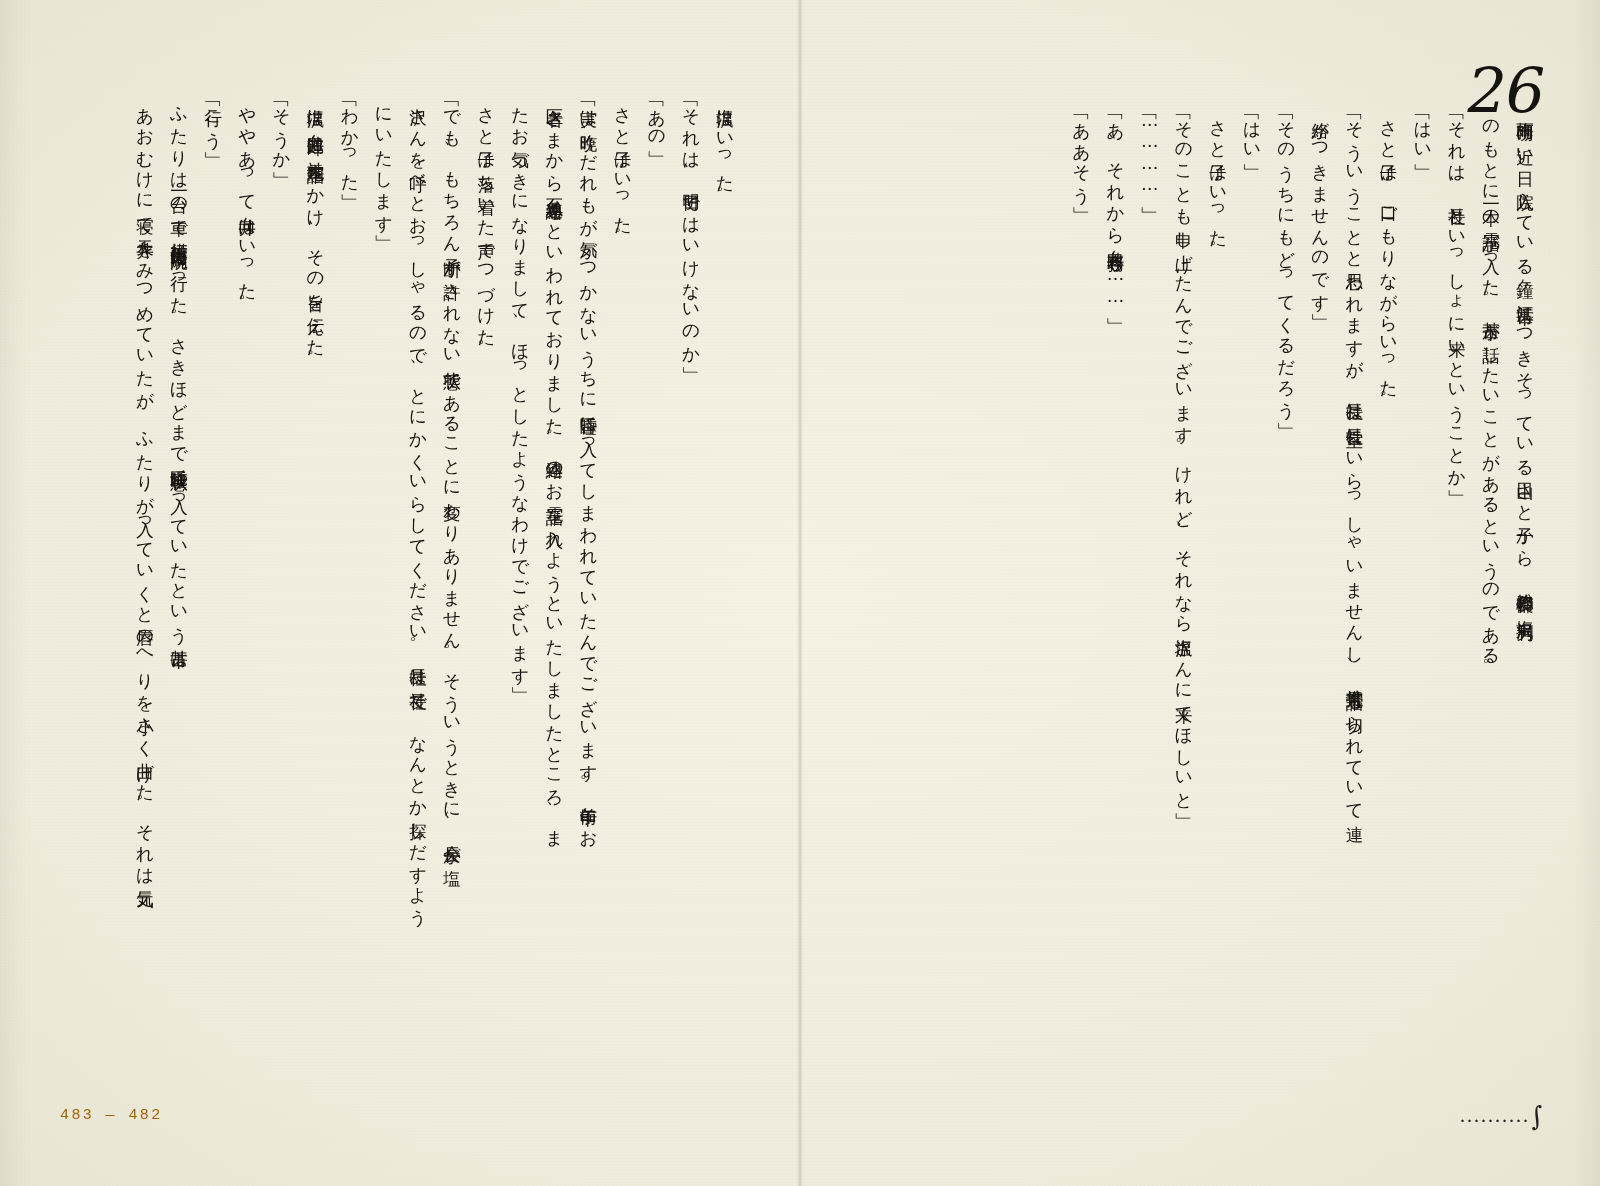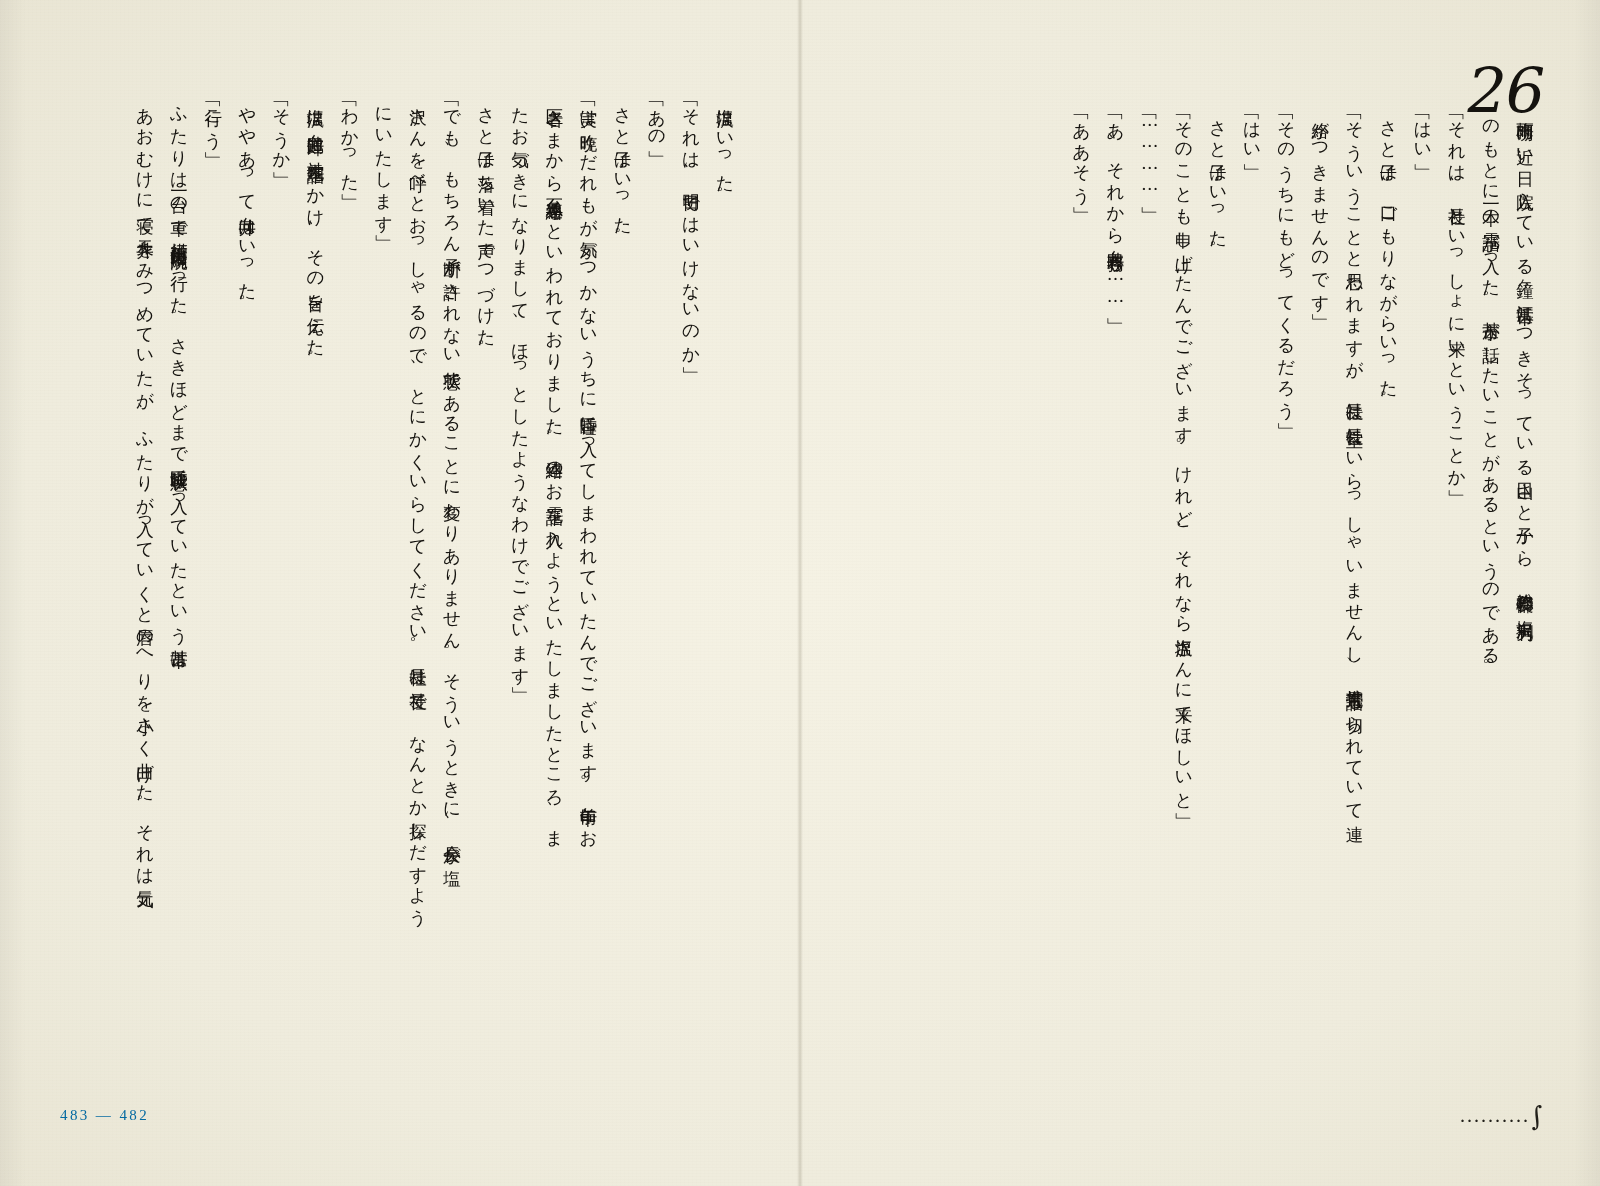--- a/index.html
+++ b/index.html
@@ -98,24 +98,24 @@
     font-style: italic;
     color: #15130f;
     letter-spacing: -0.02em;
     line-height: 1;
   }
 
   .folio {
     position: absolute;
     bottom: 62px;
     left: 60px;
-    font-family: Liberation Serif, serif;
+    font-family: Liberation Mono, monospace;
     font-size: 15px;
     letter-spacing: 0.16em;
-    color: #0369a1;
+    color: #a16207;
   }
 
   .ornament {
     position: absolute;
     bottom: 58px;
     right: 56px;
     font-family: "DejaVu Serif", "Liberation Serif", serif;
     font-size: 19px;
     color: #22201a;
     letter-spacing: 0.05em;

